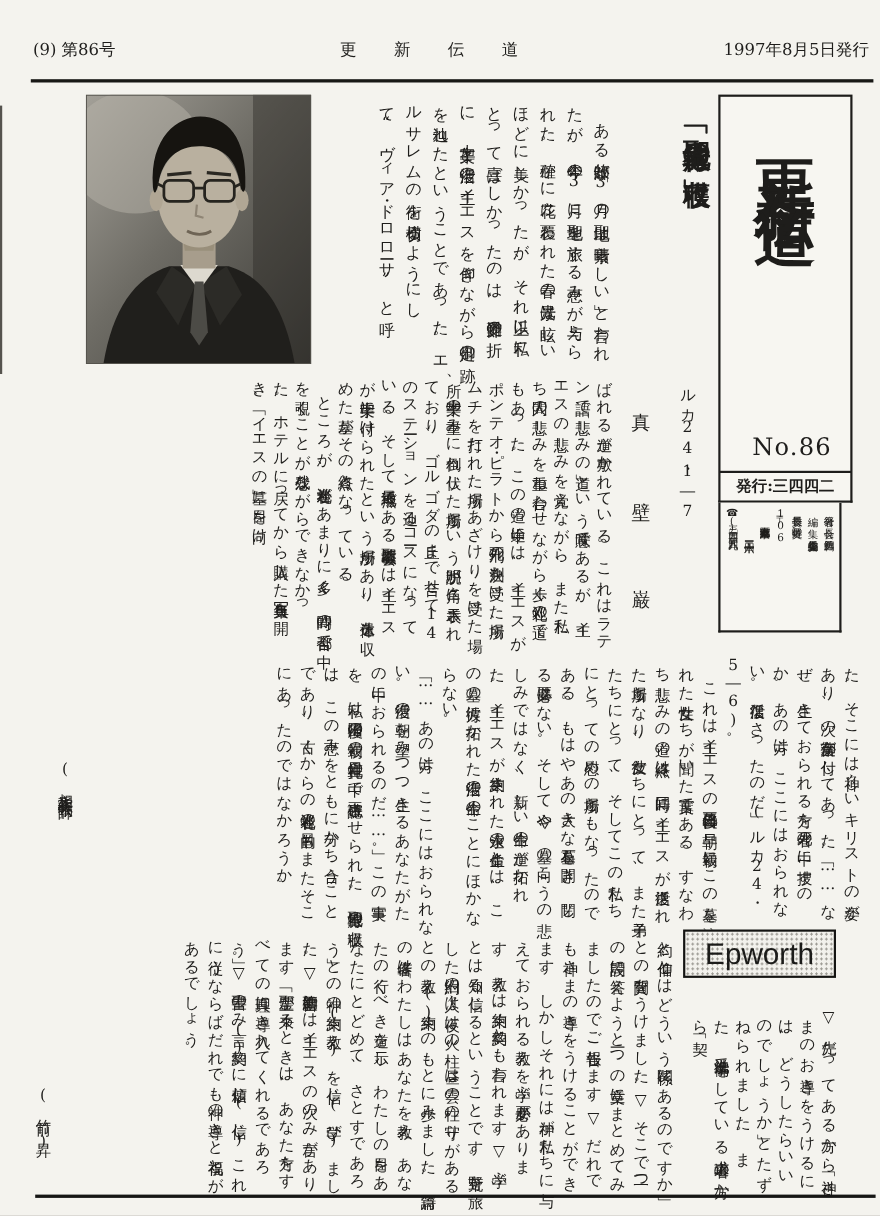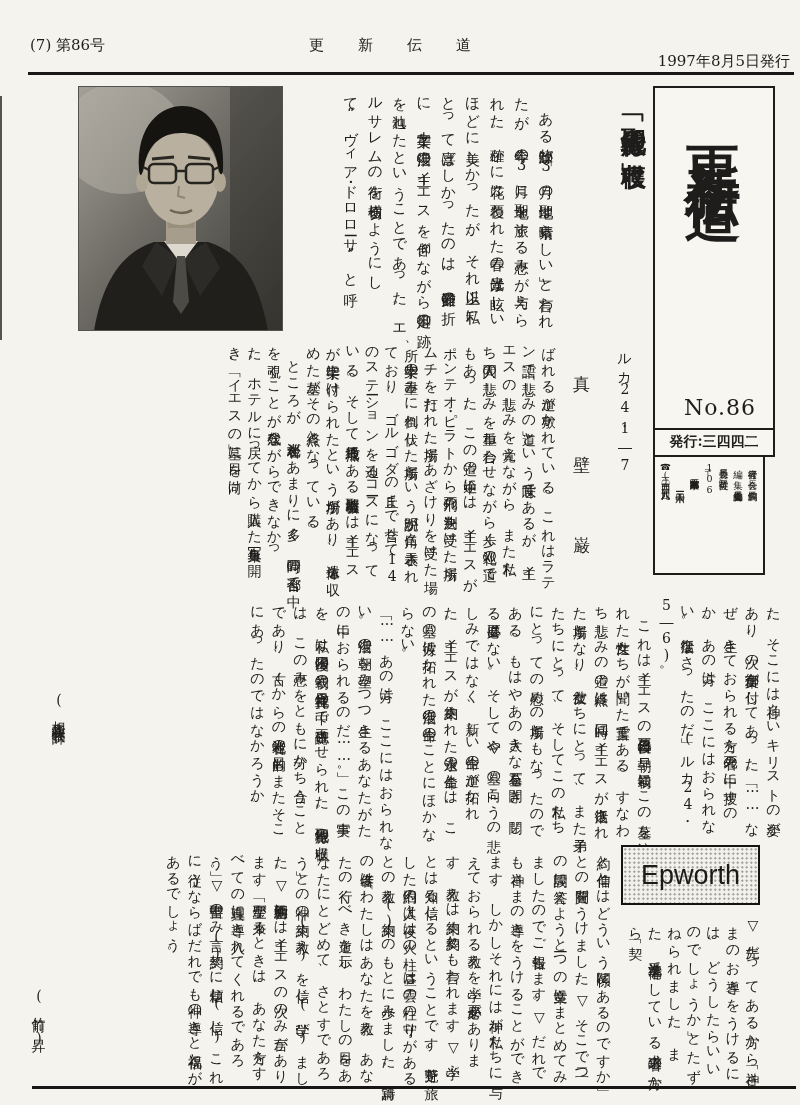--- a/index.html
+++ b/index.html
@@ -9,21 +9,21 @@
     font-family:"DejaVu Serif","Liberation Serif",serif;
   }
   .v { writing-mode:vertical-rl; text-orientation:upright; }
   p { margin:0; padding:0; }
   .indent { text-indent:1em; }
 
   
   .hdr { position:absolute; top:36px; left:30px; width:766px; height:24px; font-size:15px; }
   .hdr-l { position:absolute; left:0; top:0; }
   .hdr-c { position:absolute; left:50%; transform:translateX(-53%); top:0; letter-spacing:34px; }
-  .hdr-r { position:absolute; right:6px; top:16px; }
+  .hdr-r { position:absolute; right:6px; top:0; }
   .hdr-rule { position:absolute; top:72px; left:28px; width:766px; height:3px; background:#181816; }
   .scan-edge { position:absolute; left:0; top:96px; width:2px; height:244px; background:#55534e; }
 
   
   .photo { position:absolute; top:86px; left:78px; width:205px; height:245px; }
   .photo svg { display:block; width:100%; height:100%; }
 
   
   .art-title  { position:absolute; top:106px; right:150px; font-size:25px; font-weight:700; letter-spacing:1.5px; }
   .art-sub    { position:absolute; top:344px; right:166px; font-size:14px; letter-spacing:2.5px; }
@@ -47,21 +47,21 @@
   
   .body-top { position:absolute; top:87px;  left:288px; width:270px; height:246px;
               font-size:14.5px; line-height:24.4px; letter-spacing:1px; }
   .body-mid { position:absolute; top:337px; left:28px;  width:530px; height:248px;
               font-size:14px; line-height:19.6px; letter-spacing:0.6px; }
   .body-up  { position:absolute; top:597px; left:92px;  width:692px; height:246px;
               font-size:14px; line-height:21.5px; letter-spacing:0.6px; }
   .sig1 { position:absolute; left:50px; top:692px; font-size:14px; letter-spacing:2px; }
 
   
-  .ep-box { position:absolute; top:845px; right:40px; width:139px; height:60px;
+  .ep-box { position:absolute; top:845px; right:40px; width:139px; height:44px;
             border:2.5px solid #141412; box-sizing:border-box;
             background-color:#f2f1ec;
             background-image:radial-gradient(#9c9a93 1px, transparent 1.2px);
             background-size:4.5px 4.5px;
             display:flex; align-items:center; justify-content:center;
             font-family:"Liberation Sans","DejaVu Sans",sans-serif; font-size:27px; color:#1b1b19; }
   .low-intro { position:absolute; top:917px; right:38px; width:142px; height:168px;
                font-size:14px; line-height:19.5px; letter-spacing:1.5px; }
   .low-main  { position:absolute; top:846px; right:186px; width:584px; height:238px;
                font-size:14px; line-height:21.5px; letter-spacing:0.4px; }
@@ -70,21 +70,21 @@
   .btm-rule { position:absolute; top:1086px; left:32px; width:764px; height:2.5px; background:#161614; }
 </style>
 </head>
 <body>
 
 <div class="page">
 
   <div class="scan-edge"></div>
 
   <div class="hdr">
-    <span class="hdr-l">(7) 第86号</span>
+    <span class="hdr-l">(9) 第86号</span>
     <span class="hdr-c">更新伝道</span>
     <span class="hdr-r">1997年8月5日発行</span>
   </div>
   <div class="hdr-rule"></div>
 
   <div class="photo">
     <svg viewBox="0 0 205 245" preserveAspectRatio="none">
       <defs>
         <linearGradient id="pbg" x1="0" y1="0" x2="1" y2="1">
           <stop offset="0" stop-color="#a3a098"></stop>

